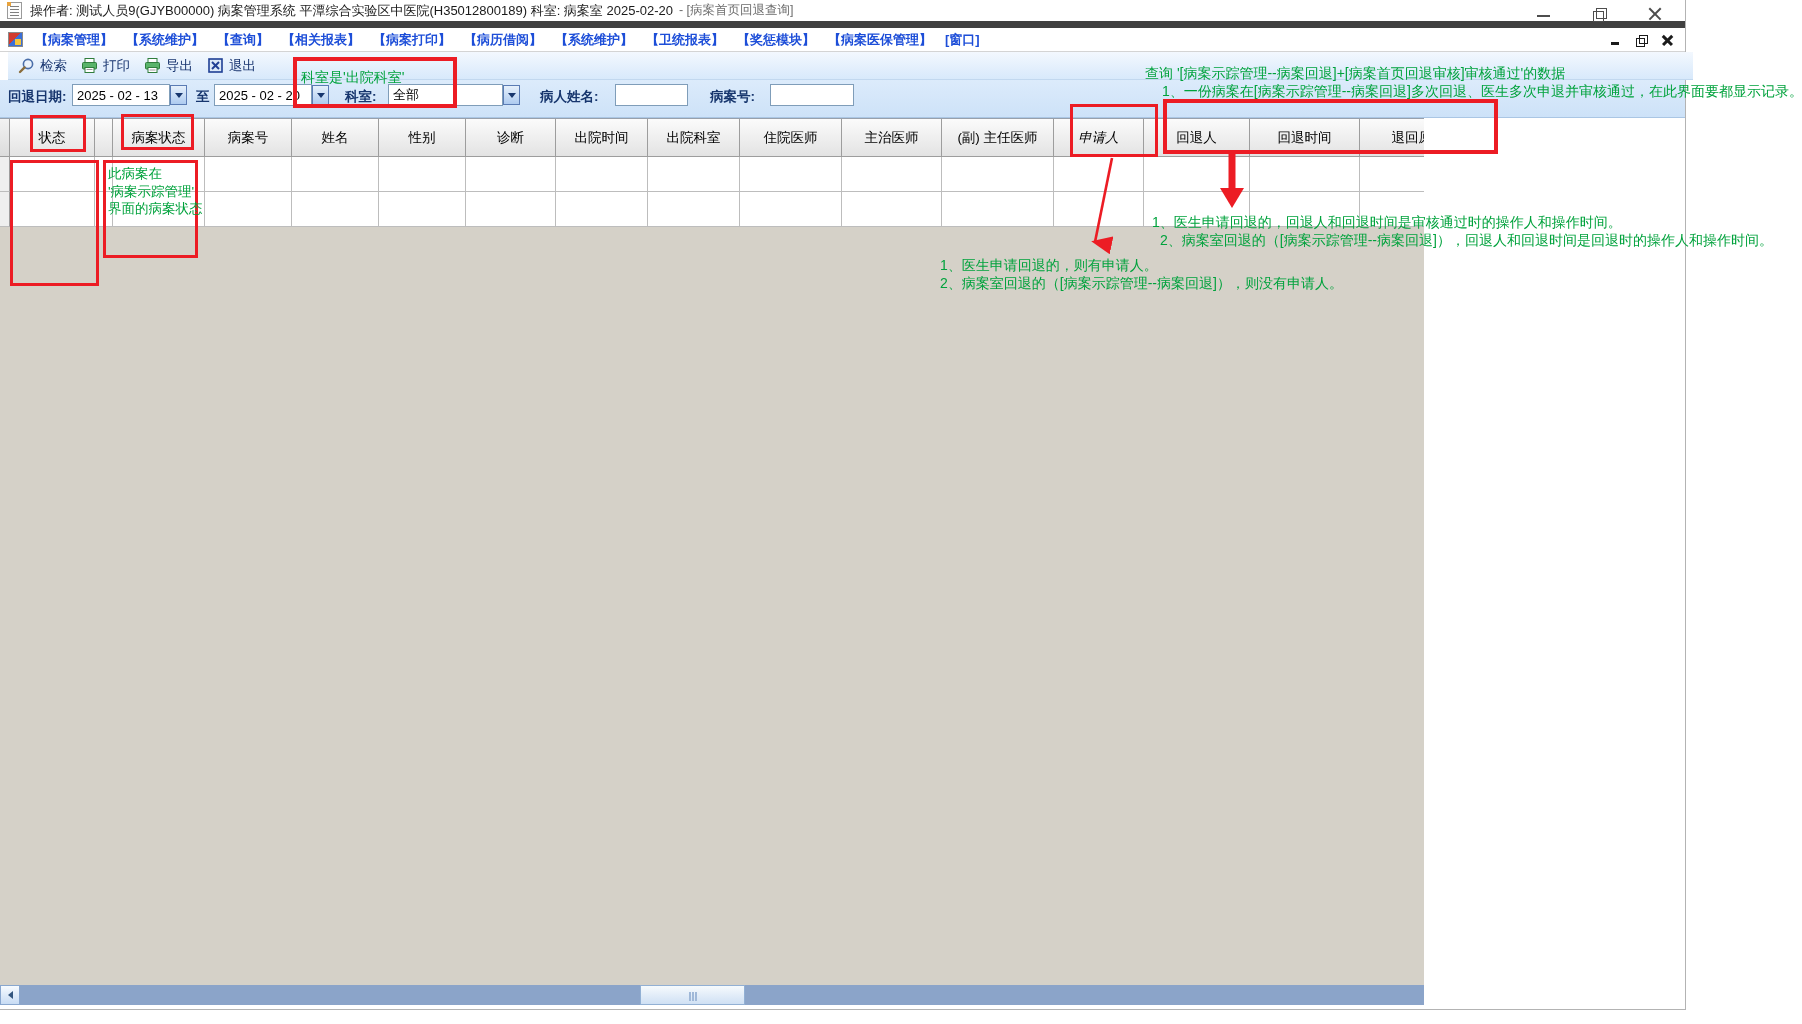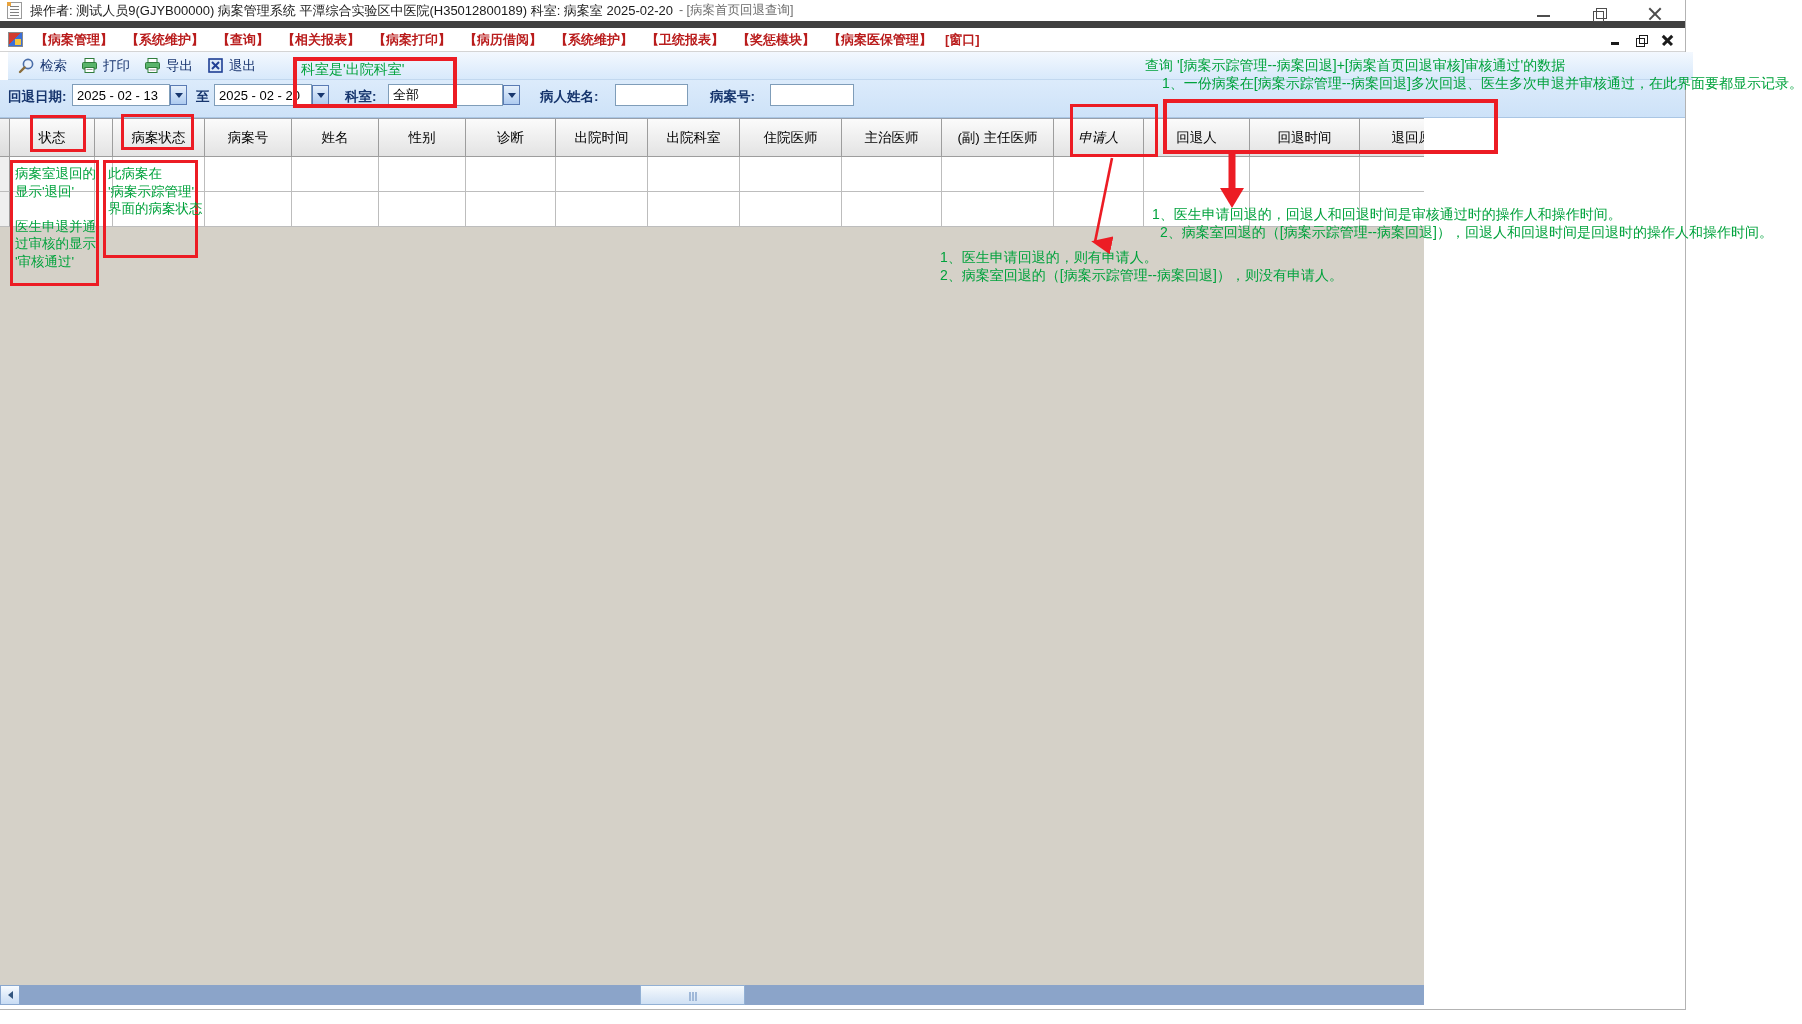--- a/index.html
+++ b/index.html
@@ -30,21 +30,21 @@
   .close-glyph::before { transform:rotate(45deg); }
   .close-glyph::after { transform:rotate(-45deg); }
 
   
   .menubar { position:absolute; left:0; top:28px; width:100%; height:24px; background:#ffffff;
              border-bottom:1px solid #d4d4d4; display:flex; align-items:center; }
   .menu-icon { width:15px; height:15px; margin:0 12px 0 8px; position:relative;
                background:linear-gradient(135deg,#d23b2f 0 45%, #3a6fd8 45% 100%); border:1px solid #8a8a8a; }
   .menu-icon::after { content:""; position:absolute; right:1px; bottom:1px; width:6px; height:6px; background:#f5c53c; }
   .menu-items { display:flex; gap:13px; align-items:center; }
-  .menu-item { font-size:13px; font-weight:700; color:#b91c1c; white-space:nowrap; cursor:default; }
+  .menu-item { font-size:13px; font-weight:700; color:#1d4ed8; white-space:nowrap; cursor:default; }
   .mdi-btns { position:absolute; right:10px; top:0; height:24px; display:flex; align-items:center; gap:12px; }
   .mbtn { width:14px; height:14px; position:relative; }
   .m-min::before { content:""; position:absolute; left:2px; top:9px; width:8px; height:2.6px; background:#1b1b1b; }
   .m-res::before { content:""; position:absolute; left:1px; top:5px; width:7px; height:7px; border:1.6px solid #1b1b1b; background:#fff; }
   .m-res::after { content:""; position:absolute; left:4px; top:2px; width:7px; height:7px; border:1.6px solid #1b1b1b; }
   .m-clo::before, .m-clo::after { content:""; position:absolute; left:0; top:6px; width:13px; height:2.6px; background:#1b1b1b; }
   .m-clo::before { transform:rotate(45deg); } .m-clo::after { transform:rotate(-45deg); }
 
   
   .toolbar { position:absolute; left:8px; top:52px; width:100%; height:28px;
@@ -95,21 +95,21 @@
              background:linear-gradient(#f6fafd,#cfe0f4); border:1px solid #92b0d4; cursor:grab; }
   .h-thumb::after { content:""; position:absolute; top:6px; left:48px; width:8px; height:9px;
              background:repeating-linear-gradient(90deg,#9fb8d8 0 1.5px, transparent 1.5px 3px); }
   .scroll-corner { position:absolute; left:1660px; top:867px; width:20px; height:20px; background:#d8e4f3; }
   .grid-right-edge { position:absolute; left:1680px; top:0; width:6px; height:887px; background:#ece9e2; }
 
   
   .overlay { position:absolute; left:0; top:0; width:1802px; height:1024px; pointer-events:none; z-index:40; }
   .red-box { position:absolute; border:3px solid #ec1c24; }
   .red-box.thick { border-width:4px; }
-  .g-text { position:absolute; color:#00a23c; font-size:14px; white-space:nowrap; }
+  .g-text { position:absolute; color:#00a23c; font-size:14px; white-space:nowrap;margin-top:8px; }
   .g-lines { position:absolute; color:#00a23c; font-size:13.5px; line-height:17.5px; white-space:pre; }
   .arrow-svg { position:absolute; left:0; top:0; width:1802px; height:1024px; }
 </style>
 </head>
 <body>
 
 <div class="canvas">
   <div class="app-window">
 
     <div class="titlebar">
@@ -306,26 +306,20 @@
     <div class="red-box" style="left:30px; top:115px; width:56px; height:37px;"></div>
     <div class="red-box" style="left:121px; top:114px; width:73px; height:36px;"></div>
     <div class="red-box" style="left:10px; top:160px; width:89px; height:126px;"></div>
     <div class="red-box" style="left:103px; top:160px; width:95px; height:98px;"></div>
     <div class="red-box" style="left:1070px; top:104px; width:88px; height:53px;"></div>
     <div class="red-box thick" style="left:1163px; top:99px; width:335px; height:55px;"></div>
 
     <div class="g-text" style="left:301px; top:61px;">科室是'出院科室'</div>
     <div class="g-text" style="left:1145px; top:57px;">查询 '[病案示踪管理--病案回退]+[病案首页回退审核]审核通过'的数据</div>
     <div class="g-text" style="left:1162px; top:75px;">1、一份病案在[病案示踪管理--病案回退]多次回退、医生多次申退并审核通过，在此界面要都显示记录。</div>
-    <div class="g-lines" style="left:15px; top:165px;">病案室退回的
-显示'退回'
-
-医生申退并通
-过审核的显示
-'审核通过'</div>
     <div class="g-lines" style="left:108px; top:165px;">此病案在
 '病案示踪管理'
 界面的病案状态</div>
     <div class="g-text" style="left:1152px; top:206px;">1、医生申请回退的，回退人和回退时间是审核通过时的操作人和操作时间。</div>
     <div class="g-text" style="left:1160px; top:224px;">2、病案室回退的（[病案示踪管理--病案回退]），回退人和回退时间是回退时的操作人和操作时间。</div>
     <div class="g-text" style="left:940px; top:249px;">1、医生申请回退的，则有申请人。</div>
     <div class="g-text" style="left:940px; top:267px;">2、病案室回退的（[病案示踪管理--病案回退]），则没有申请人。</div>
 
     <svg class="arrow-svg">
       <defs>

